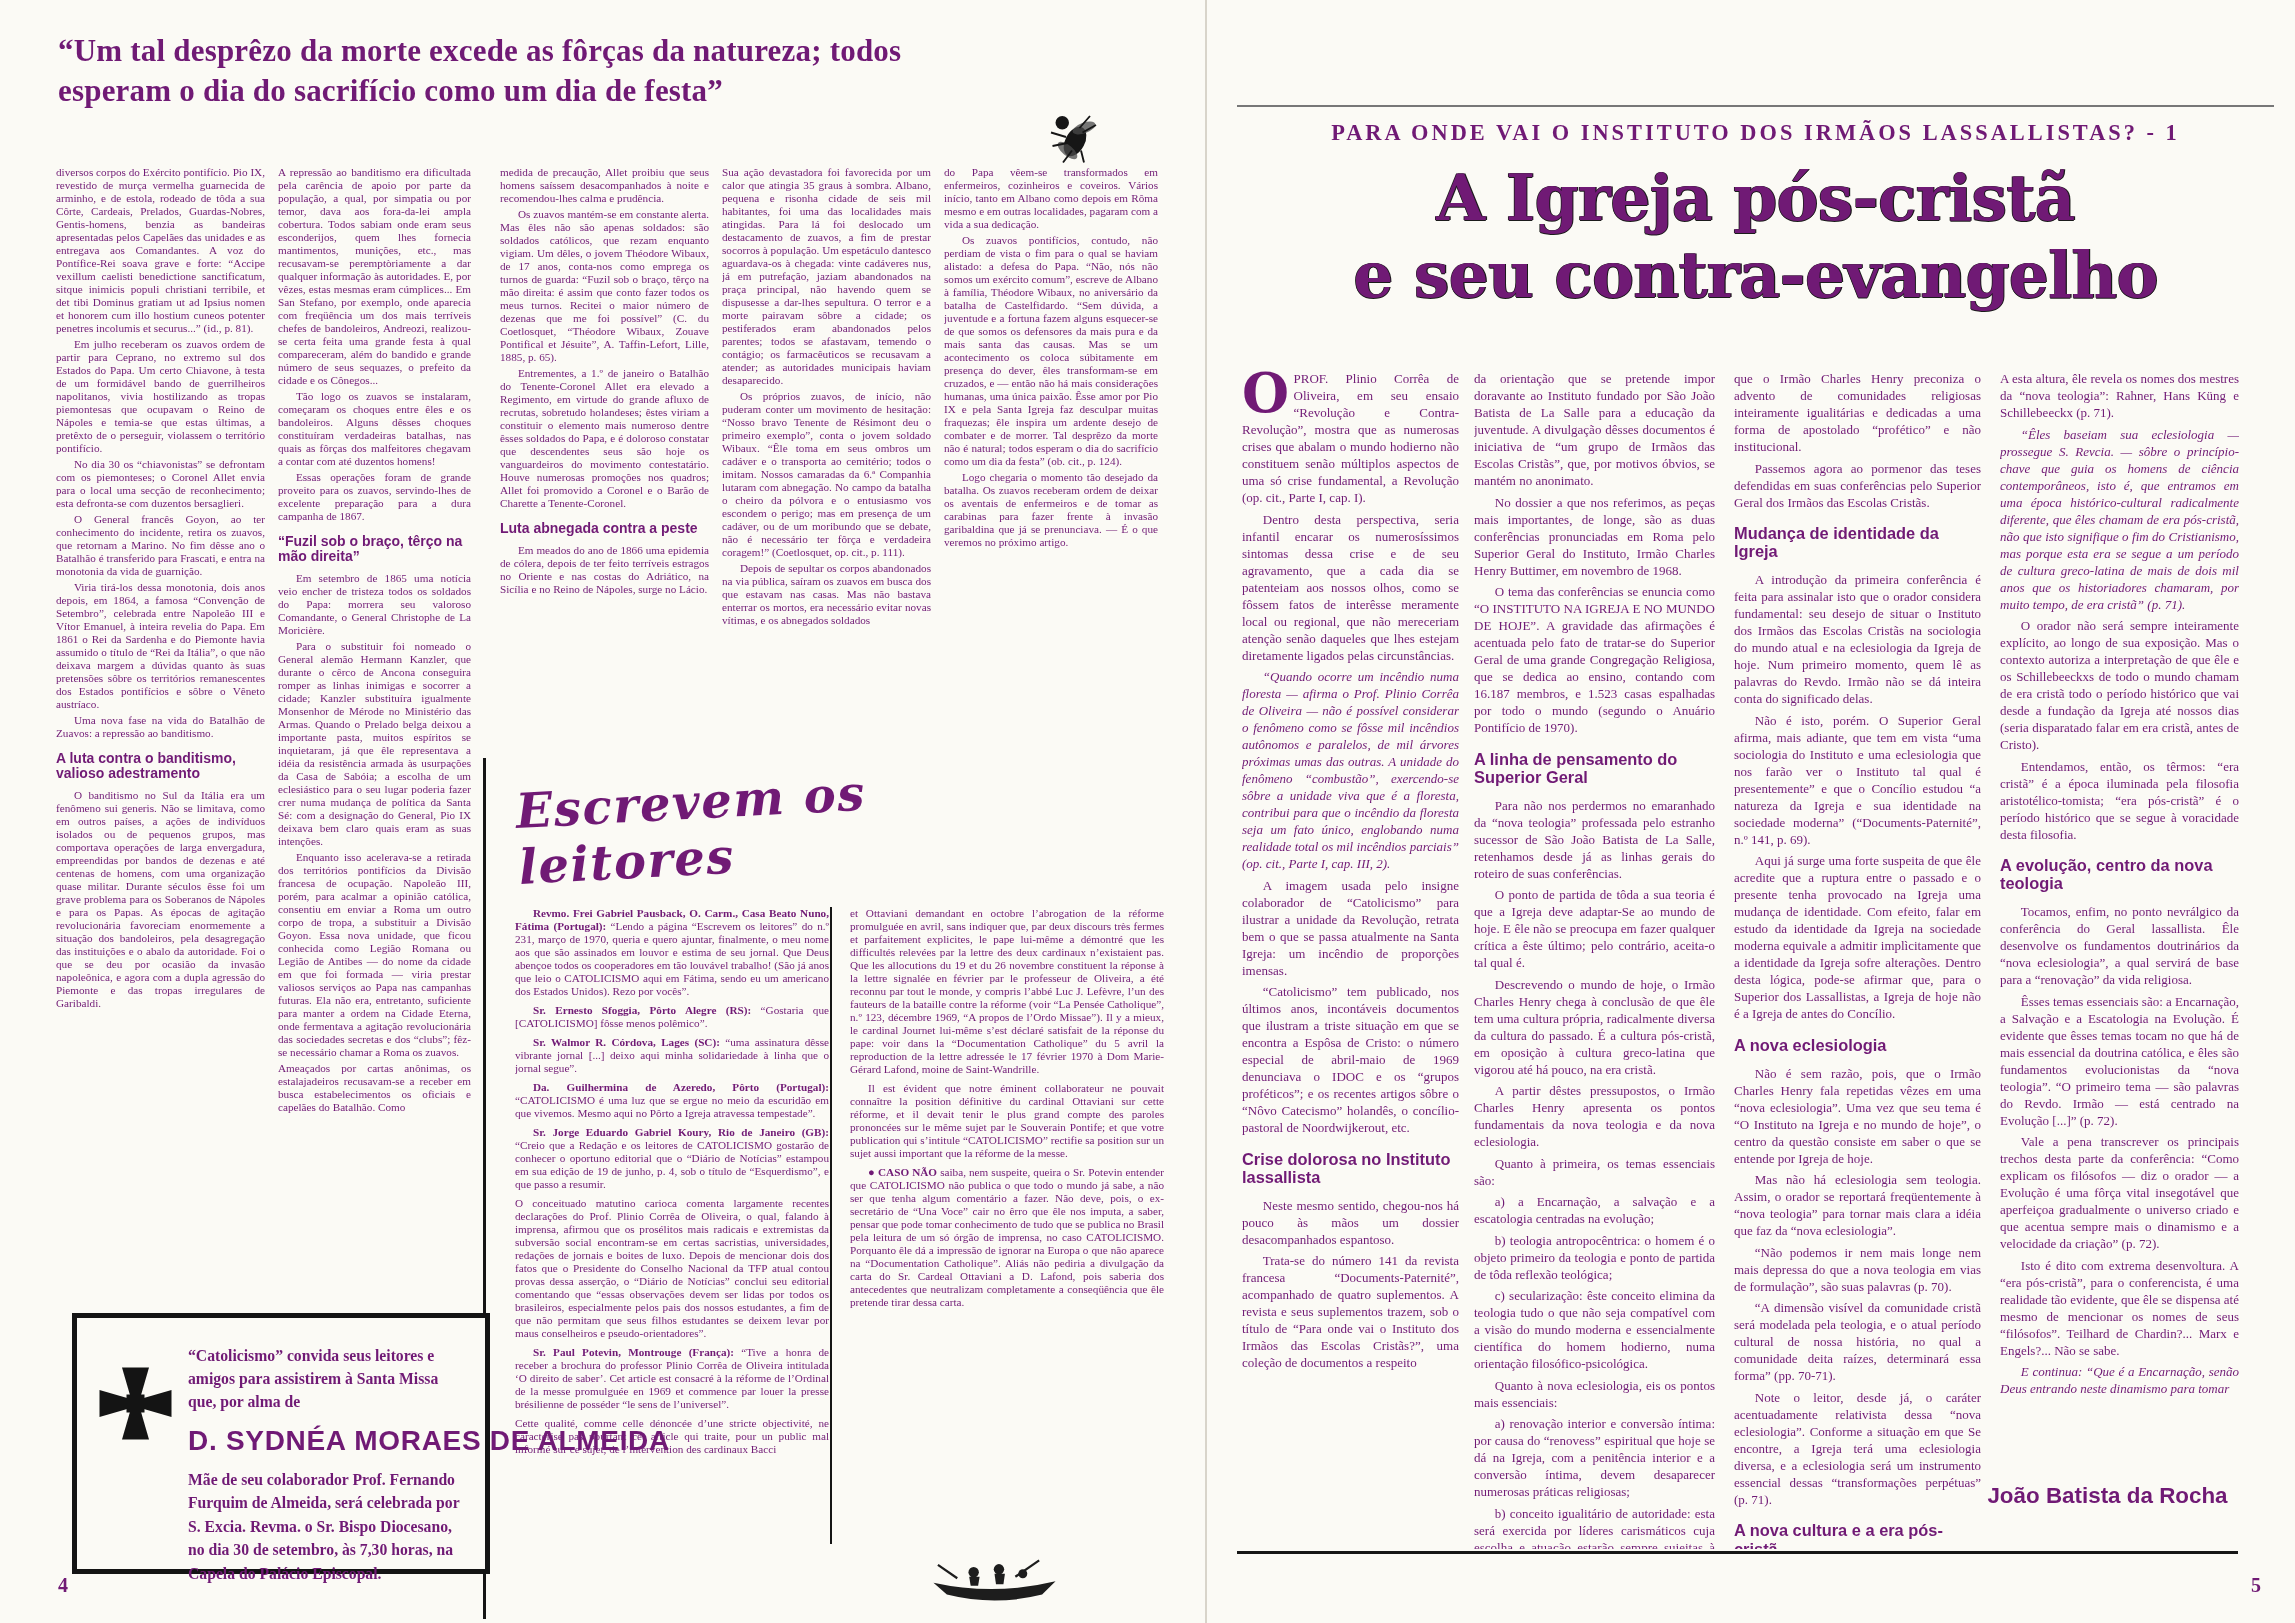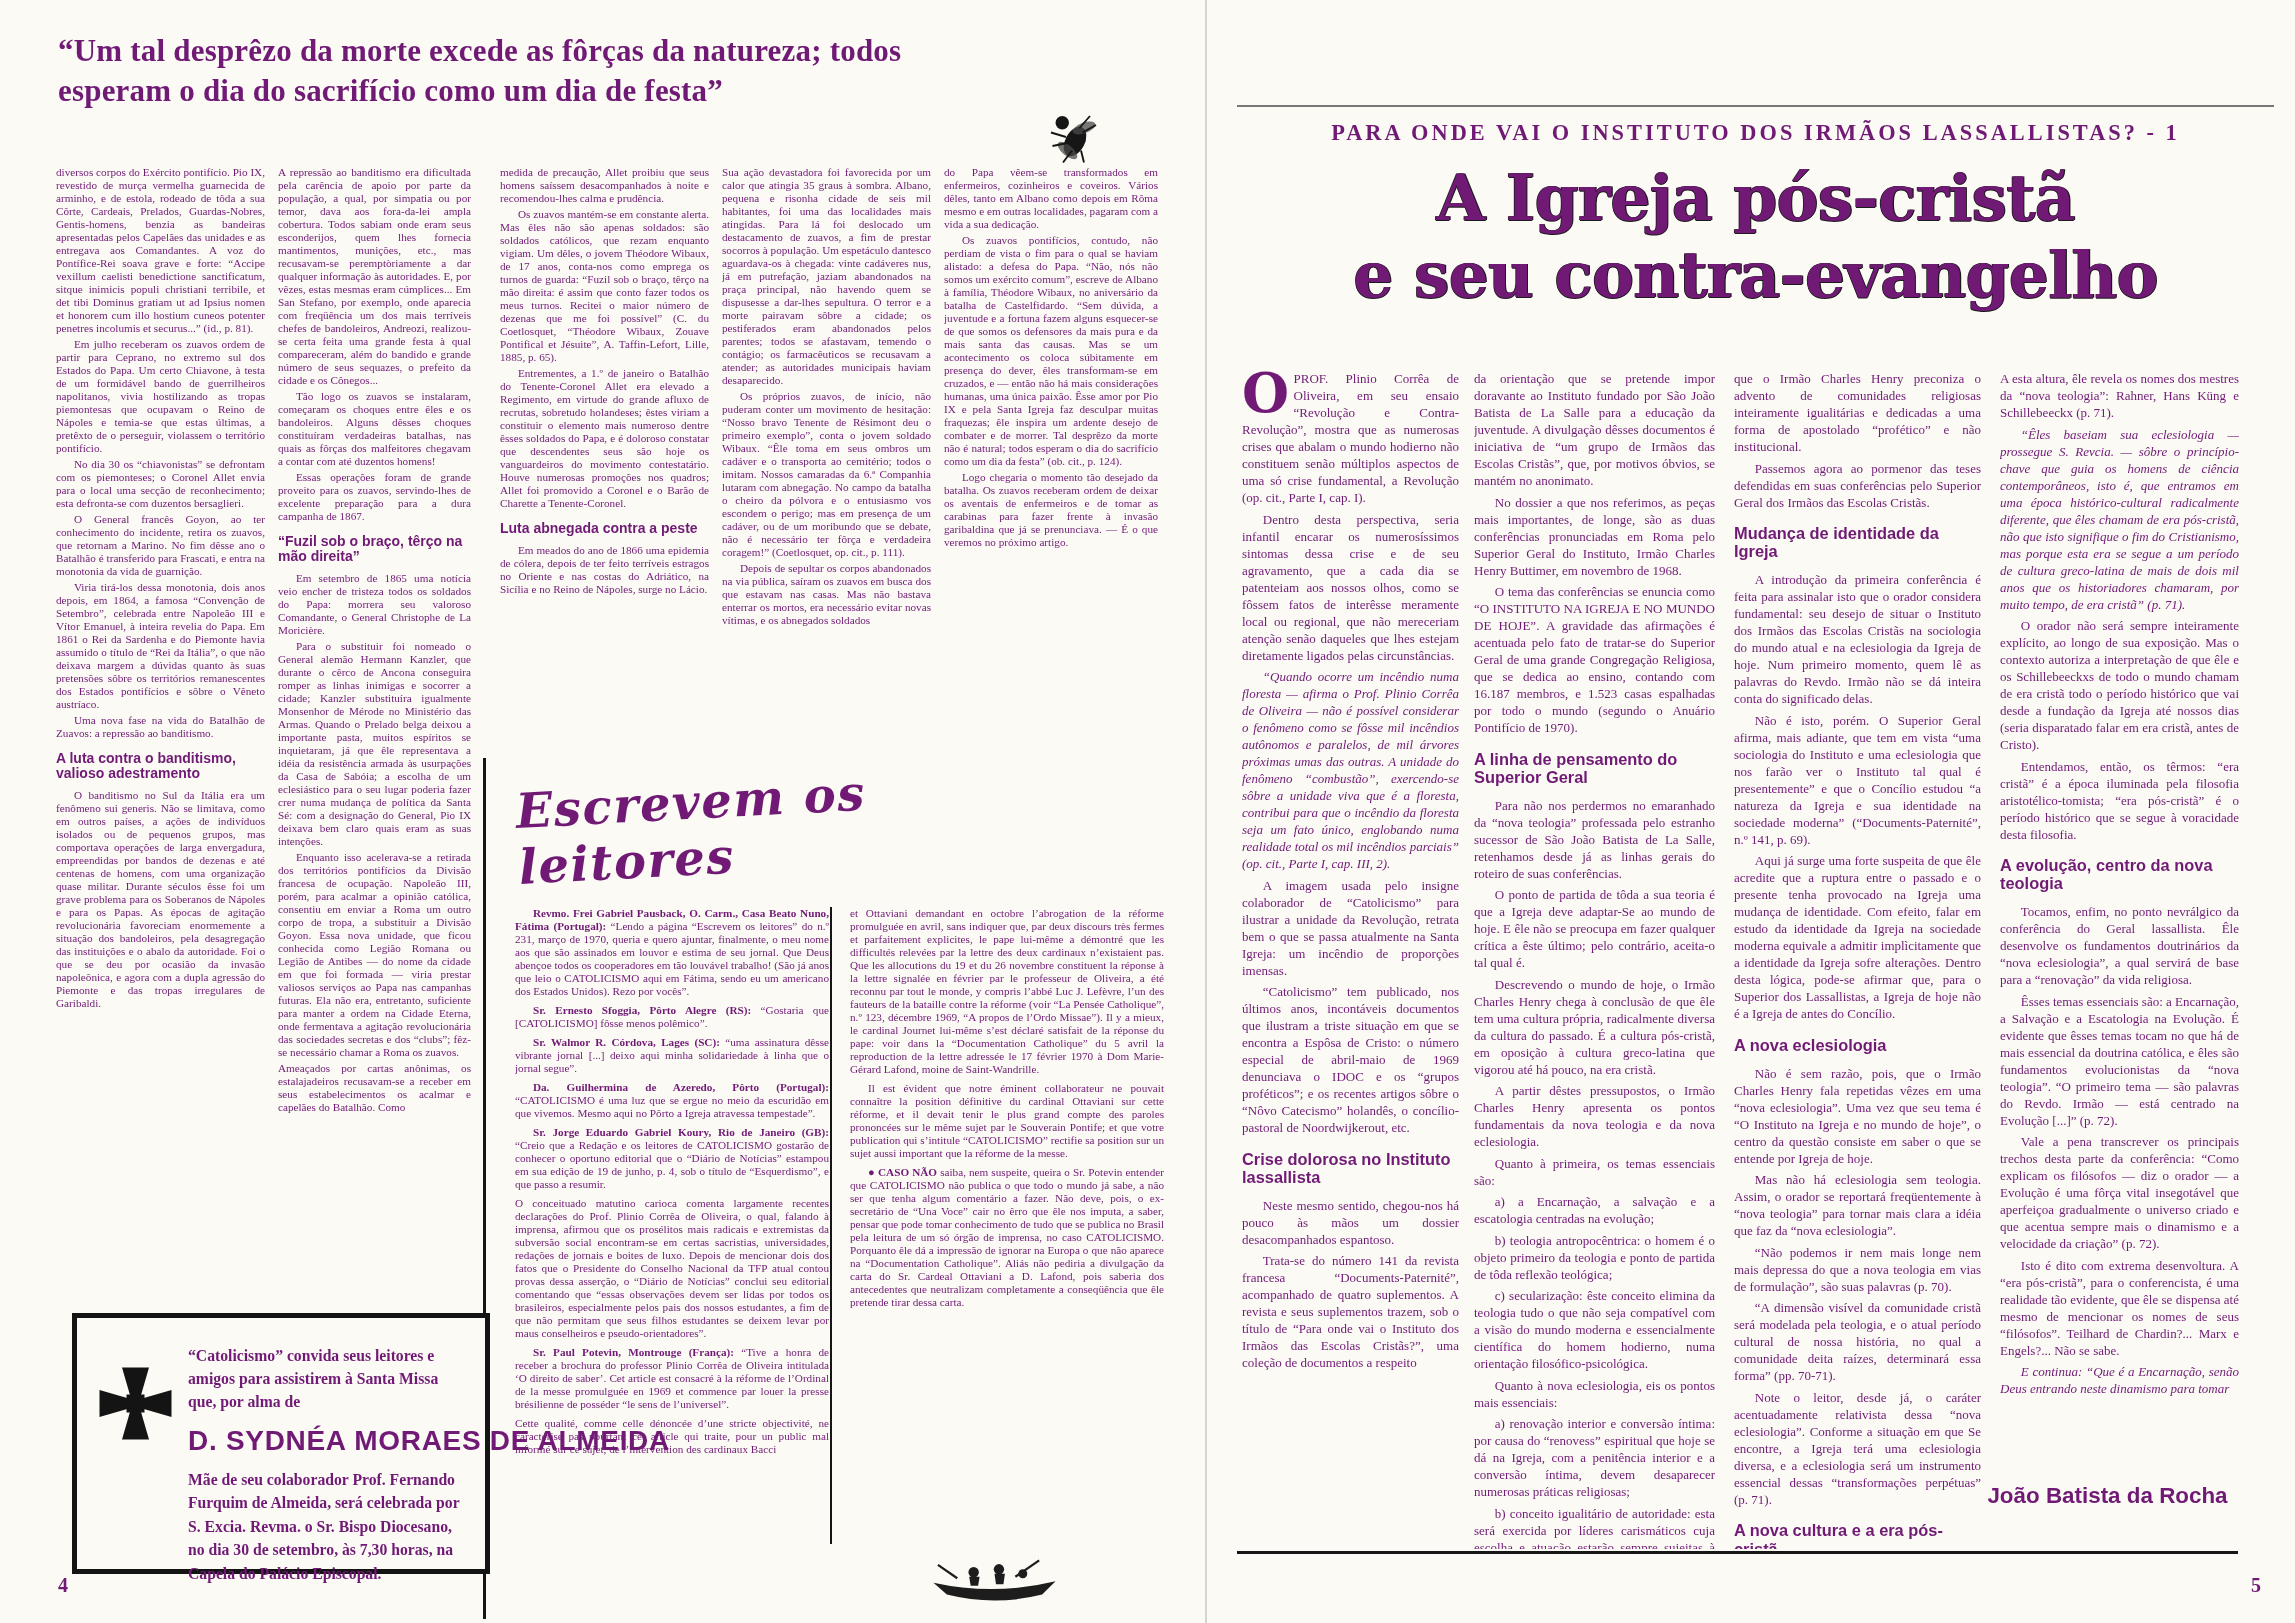--- a/index.html
+++ b/index.html
@@ -98,36 +98,36 @@
       <p>O banditismo no Sul da Itália era um fenômeno sui generis. Não se limitava, como em outros países, a ações de indivíduos isolados ou de pequenos grupos, mas comportava operações de larga envergadura, empreendidas por bandos de dezenas e até centenas de homens, com uma organização quase militar. Durante séculos êsse foi um grave problema para os Soberanos de Nápoles e para os Papas. As épocas de agitação revolucionária favoreciam enormemente a situação dos bandoleiros, pela desagregação das instituições e o abalo da autoridade. Foi o que se deu por ocasião da invasão napoleônica, e agora com a dupla agressão do Piemonte e das tropas irregulares de Garibaldi.</p>
     </div>
   <div id="lc2" class="ncol">
       <p class="noind">A repressão ao banditismo era dificultada pela carência de apoio por parte da população, a qual, por simpatia ou por temor, dava aos fora-da-lei ampla cobertura. Todos sabiam onde eram seus esconderijos, quem lhes fornecia mantimentos, munições, etc., mas recusavam-se peremptòriamente a dar qualquer informação às autoridades. E, por vêzes, estas mesmas eram cúmplices... Em San Stefano, por exemplo, onde aparecia com freqüência um dos mais terríveis chefes de bandoleiros, Andreozi, realizou-se certa feita uma grande festa à qual compareceram, além do bandido e grande número de seus sequazes, o prefeito da cidade e os Cônegos...</p>
       <p>Tão logo os zuavos se instalaram, começaram os choques entre êles e os bandoleiros. Alguns dêsses choques constituíram verdadeiras batalhas, nas quais as fôrças dos malfeitores chegavam a contar com até duzentos homens!</p>
       <p>Essas operações foram de grande proveito para os zuavos, servindo-lhes de excelente preparação para a dura campanha de 1867.</p>
       <div class="subhead">“Fuzil sob o braço, têrço na mão direita”</div>
       <p>Em setembro de 1865 uma notícia veio encher de tristeza todos os soldados do Papa: morrera seu valoroso Comandante, o General Christophe de La Moricière.</p>
       <p>Para o substituir foi nomeado o General alemão Hermann Kanzler, que durante o cêrco de Ancona conseguira romper as linhas inimigas e socorrer a cidade; Kanzler substituíra igualmente Monsenhor de Mérode no Ministério das Armas. Quando o Prelado belga deixou a importante pasta, muitos espíritos se inquietaram, já que êle representava a idéia da resistência armada às usurpações da Casa de Sabóia; a escolha de um eclesiástico para o seu lugar poderia fazer crer numa mudança de política da Santa Sé: com a designação do General, Pio IX deixava bem claro quais eram as suas intenções.</p>
       <p>Enquanto isso acelerava-se a retirada dos territórios pontifícios da Divisão francesa de ocupação. Napoleão III, porém, para acalmar a opinião católica, consentiu em enviar a Roma um outro corpo de tropa, a substituir a Divisão Goyon. Essa nova unidade, que ficou conhecida como Legião Romana ou Legião de Antibes — do nome da cidade em que foi formada — viria prestar valiosos serviços ao Papa nas campanhas futuras. Ela não era, entretanto, suficiente para manter a ordem na Cidade Eterna, onde fermentava a agitação revolucionária das sociedades secretas e dos “clubs”; fêz-se necessário chamar a Roma os zuavos.</p>
-      <p class="noind">Ameaçados por cartas anônimas, os estalajadeiros recusavam-se a receber em seus estabelecimentos os acalmar e capelães do Batalhão. Como</p>
+      <p class="noind">Ameaçados por cartas anônimas, os estalajadeiros recusavam-se a receber em busca estabelecimentos os oficiais e capelães do Batalhão. Como</p>
     </div>
   <div id="lc3" class="ncol">
       <p class="noind">medida de precaução, Allet proibiu que seus homens saíssem desacompanhados à noite e recomendou-lhes calma e prudência.</p>
       <p>Os zuavos mantém-se em constante alerta. Mas êles não são apenas soldados: são soldados católicos, que rezam enquanto vigiam. Um dêles, o jovem Théodore Wibaux, de 17 anos, conta-nos como emprega os turnos de guarda: “Fuzil sob o braço, têrço na mão direita: é assim que conto fazer todos os meus turnos. Recitei o maior número de dezenas que me foi possível” (C. du Coetlosquet, “Théodore Wibaux, Zouave Pontifical et Jésuite”, A. Taffin-Lefort, Lille, 1885, p. 65).</p>
       <p>Entrementes, a 1.º de janeiro o Batalhão do Tenente-Coronel Allet era elevado a Regimento, em virtude do grande afluxo de recrutas, sobretudo holandeses; êstes viriam a constituir o elemento mais numeroso dentre êsses soldados do Papa, e é doloroso constatar que descendentes seus são hoje os vanguardeiros do movimento contestatário. Houve numerosas promoções nos quadros; Allet foi promovido a Coronel e o Barão de Charette a Tenente-Coronel.</p>
       <div class="subhead">Luta abnegada contra a peste</div>
       <p>Em meados do ano de 1866 uma epidemia de cólera, depois de ter feito terríveis estragos no Oriente e nas costas do Adriático, na Sicília e no Reino de Nápoles, surge no Lácio.</p>
     </div>
   <div id="lc4" class="ncol">
       <p class="noind">Sua ação devastadora foi favorecida por um calor que atingia 35 graus à sombra. Albano, pequena e risonha cidade de seis mil habitantes, foi uma das localidades mais atingidas. Para lá foi deslocado um destacamento de zuavos, a fim de prestar socorros à população. Um espetáculo dantesco aguardava-os à chegada: vinte cadáveres nus, já em putrefação, jaziam abandonados na praça principal, não havendo quem se dispusesse a dar-lhes sepultura. O terror e a morte pairavam sôbre a cidade; os pestiferados eram abandonados pelos parentes; todos se afastavam, temendo o contágio; os farmacêuticos se recusavam a atender; as autoridades municipais haviam desaparecido.</p>
       <p>Os próprios zuavos, de início, não puderam conter um movimento de hesitação: “Nosso bravo Tenente de Résimont deu o primeiro exemplo”, conta o jovem soldado Wibaux. “Êle toma em seus ombros um cadáver e o transporta ao cemitério; todos o imitam. Nossos camaradas da 6.ª Companhia lutaram com abnegação. No campo da batalha o cheiro da pólvora e o entusiasmo vos escondem o perigo; mas em presença de um cadáver, ou de um moribundo que se debate, não é necessário ter fôrça e verdadeira coragem!” (Coetlosquet, op. cit., p. 111).</p>
       <p>Depois de sepultar os corpos abandonados na via pública, saíram os zuavos em busca dos que estavam nas casas. Mas não bastava enterrar os mortos, era necessário evitar novas vítimas, e os abnegados soldados</p>
     </div>
   <div id="lc5" class="ncol">
-      <p class="noind">do Papa vêem-se transformados em enfermeiros, cozinheiros e coveiros. Vários dêles, tanto em Albano como depois em Rôma mesmo e em outras localidades, pagaram com a vida a sua dedicação.</p>
+      <p class="noind">do Papa vêem-se transformados em enfermeiros, cozinheiros e coveiros. Vários início, tanto em Albano como depois em Rôma mesmo e em outras localidades, pagaram com a vida a sua dedicação.</p>
       <p>Os zuavos pontifícios, contudo, não perdiam de vista o fim para o qual se haviam alistado: a defesa do Papa. “Não, nós não somos um exército comum”, escreve de Albano à família, Théodore Wibaux, no aniversário da batalha de Castelfidardo. “Sem dúvida, a juventude e a fortuna fazem alguns esquecer-se de que somos os defensores da mais pura e da mais santa das causas. Mas se um acontecimento os coloca súbitamente em presença do dever, êles transformam-se em cruzados, e — então não há mais considerações humanas, uma única paixão. Êsse amor por Pio IX e pela Santa Igreja faz desculpar muitas fraquezas; êle inspira um ardente desejo de combater e de morrer. Tal desprêzo da morte não é natural; todos esperam o dia do sacrifício como um dia da festa” (ob. cit., p. 124).</p>
       <p>Logo chegaria o momento tão desejado da batalha. Os zuavos receberam ordem de deixar os aventais de enfermeiros e de tomar as carabinas para fazer frente à invasão garibaldina que já se prenunciava. — É o que veremos no próximo artigo.</p>
     </div>
 
   <svg id="insect" width="54" height="57" viewBox="0 0 72 76">
     <ellipse cx="40" cy="46" rx="13" ry="21" fill="#161616" transform="rotate(28 40 46)"></ellipse>
     <circle cx="23" cy="21" r="9" fill="#161616"></circle>
     <ellipse cx="52" cy="28" rx="16" ry="7" fill="#4a4a4a" opacity="0.75" transform="rotate(-20 52 28)"></ellipse>
     <ellipse cx="30" cy="58" rx="16" ry="7" fill="#4a4a4a" opacity="0.75" transform="rotate(40 30 58)"></ellipse>
     <path d="M28 40 L8 34 M30 48 L10 52 M36 58 L24 74 M48 58 L52 74 M50 34 L68 24 M46 28 L60 12" stroke="#161616" stroke-width="2.5" fill="none"></path>

